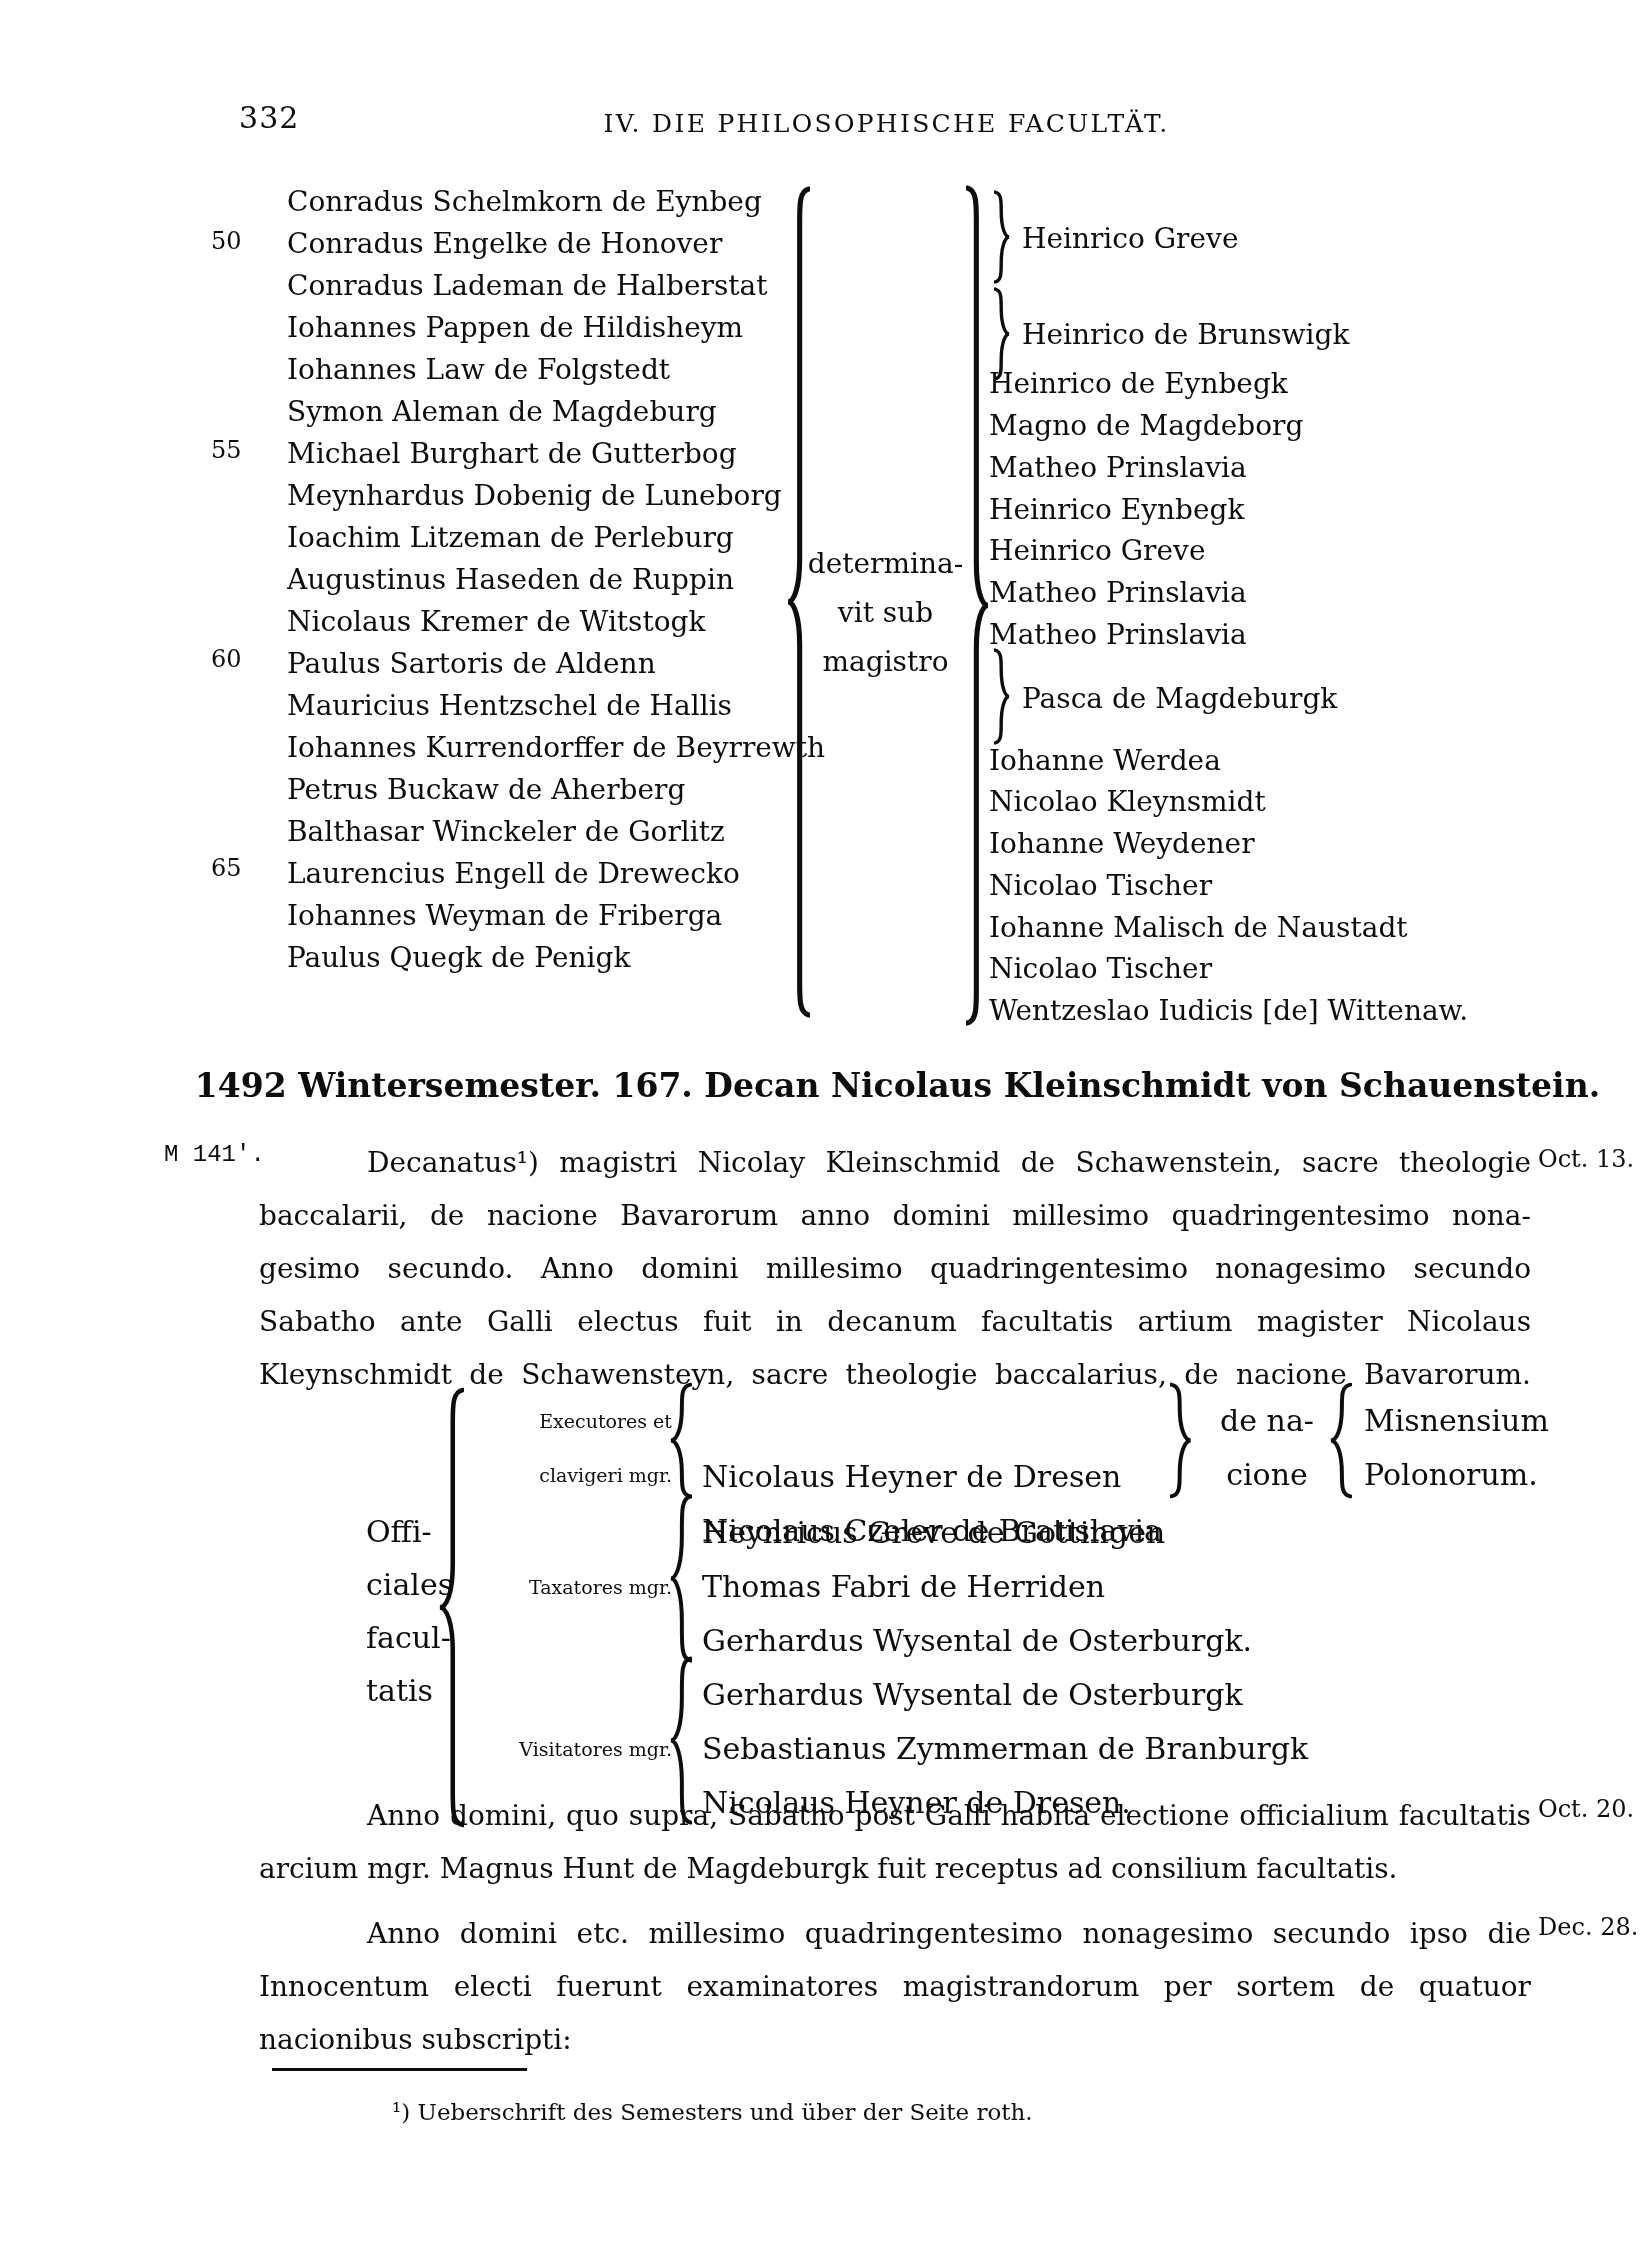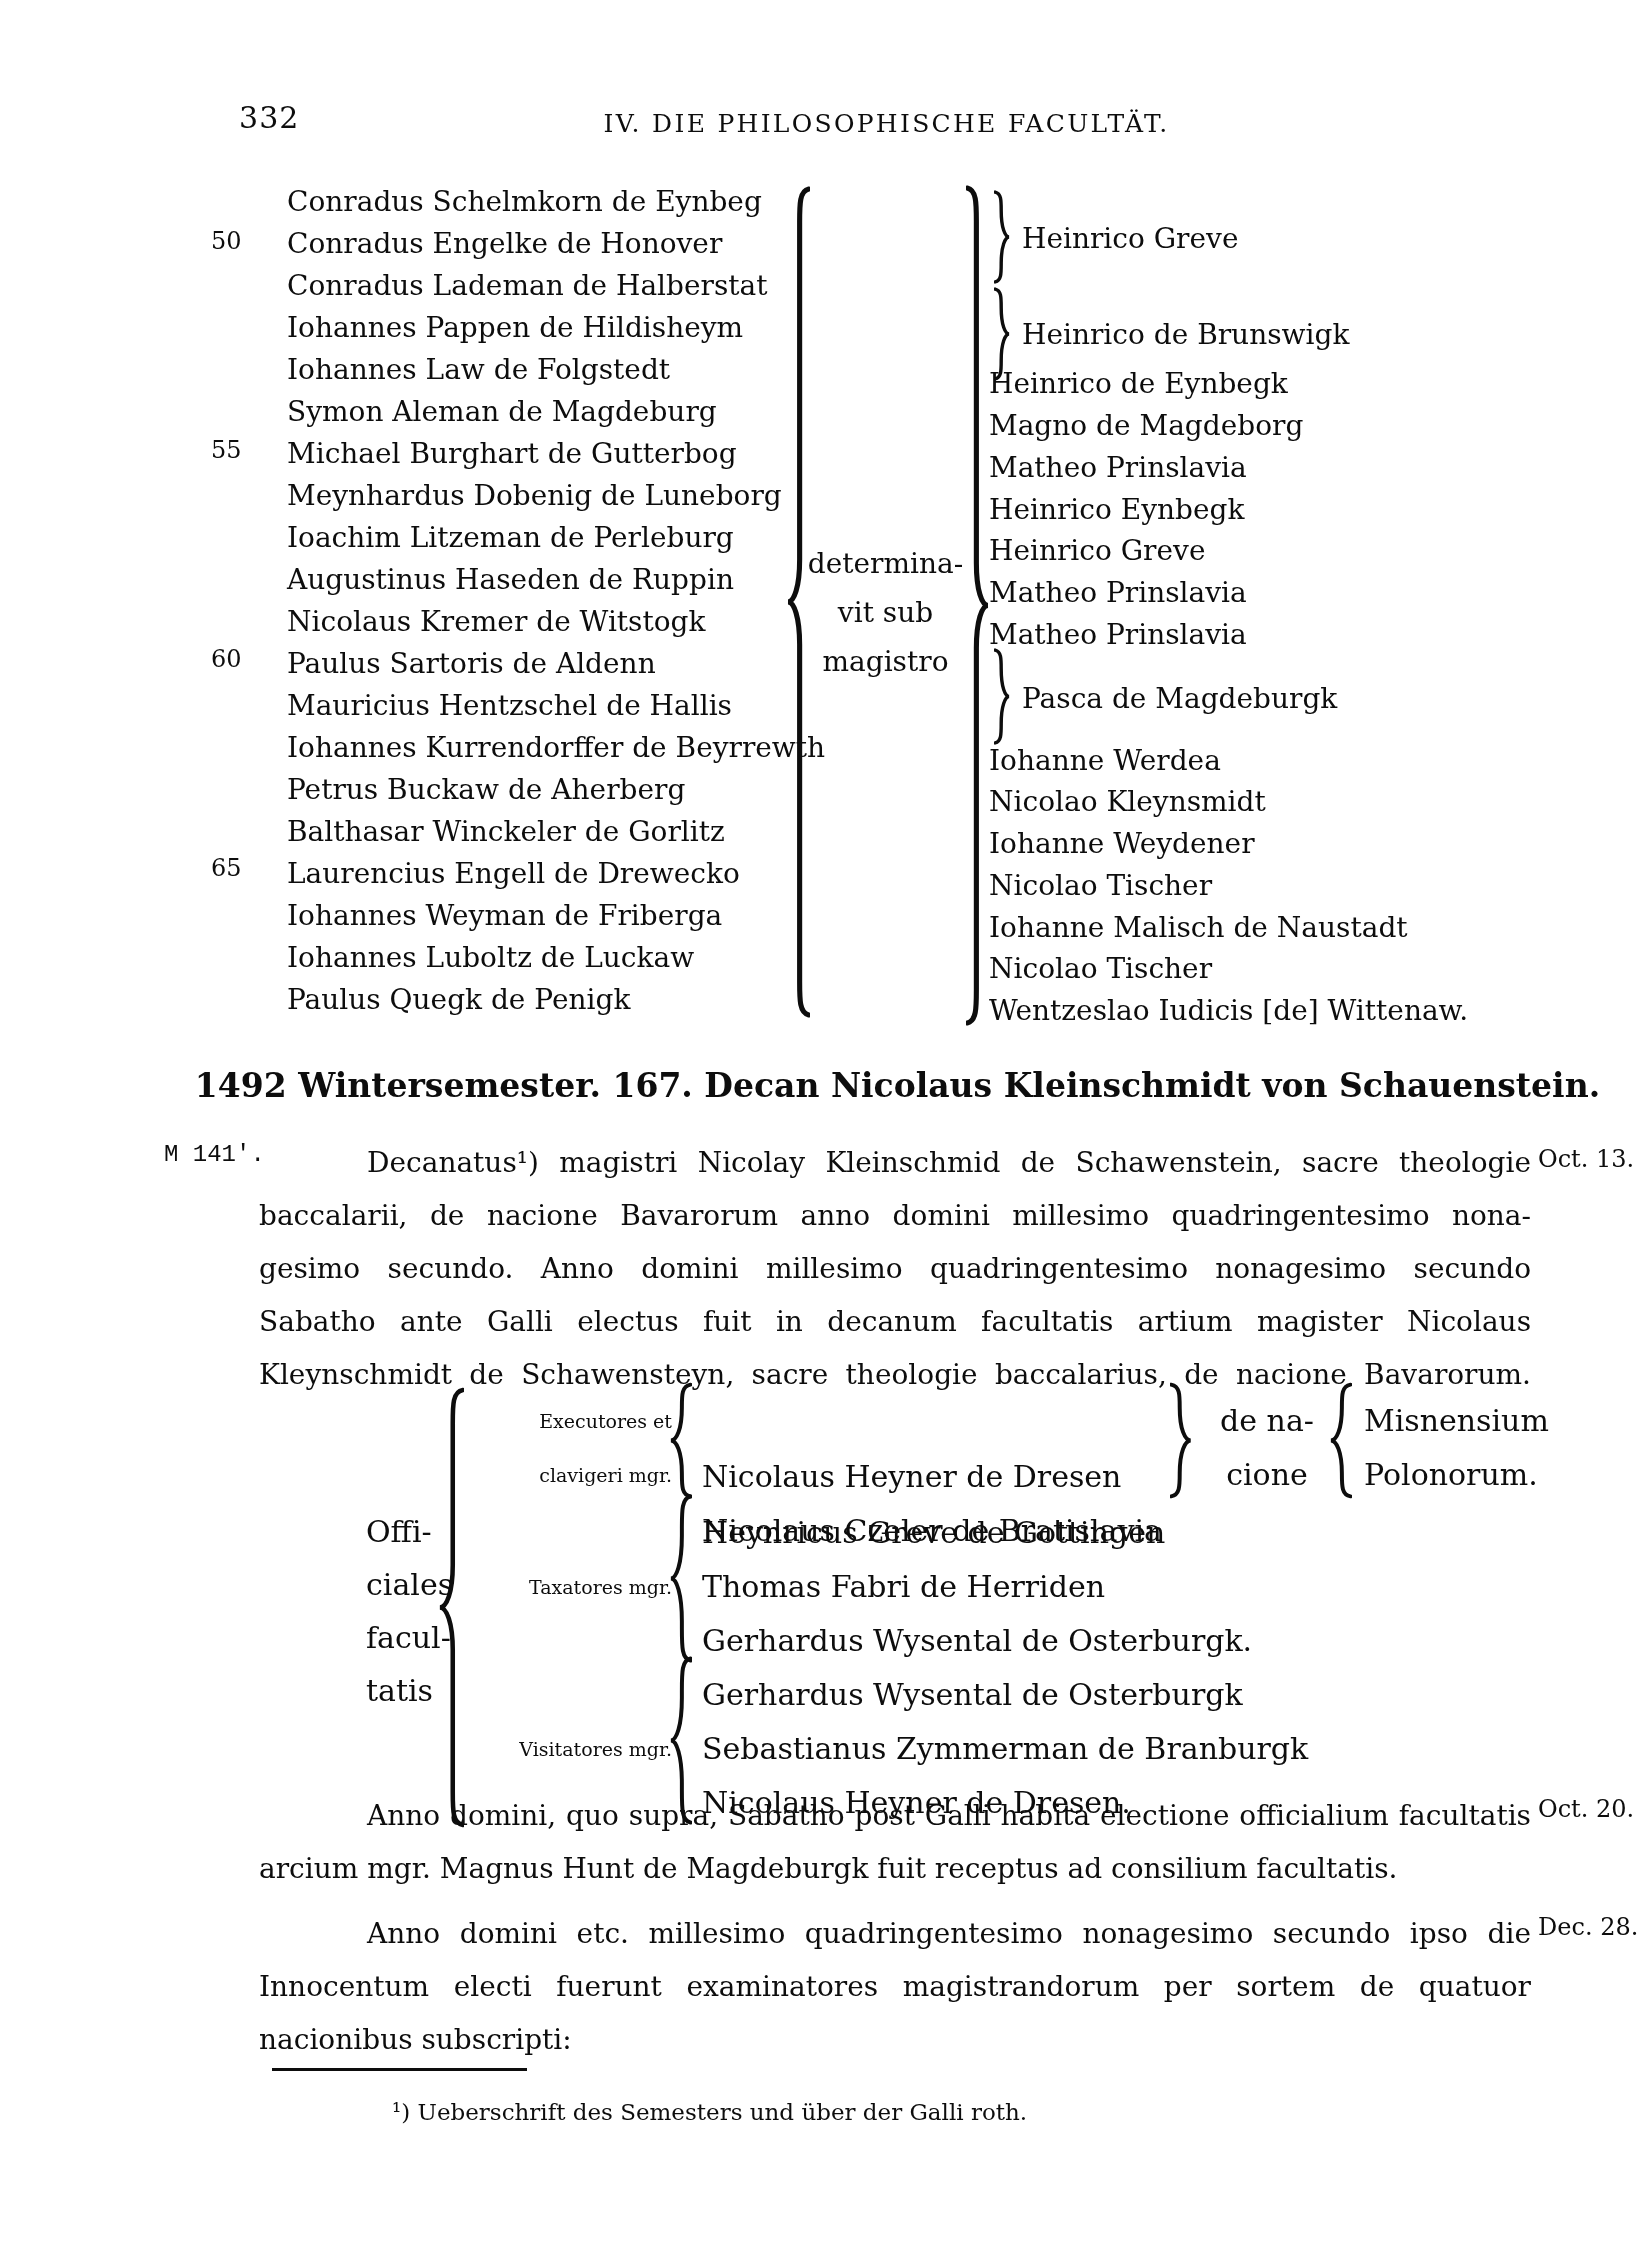--- a/index.html
+++ b/index.html
@@ -64,21 +64,20 @@
     <div>Ioachim Litzeman de Perleburg</div>
     <div>Augustinus Haseden de Ruppin</div>
     <div>Nicolaus Kremer de Witstogk</div>
     <div>Paulus Sartoris de Aldenn</div>
     <div>Mauricius Hentzschel de Hallis</div>
     <div>Iohannes Kurrendorffer de Beyrrewth</div>
     <div>Petrus Buckaw de Aherberg</div>
     <div>Balthasar Winckeler de Gorlitz</div>
     <div>Laurencius Engell de Drewecko</div>
     <div>Iohannes Weyman de Friberga</div>
-    <div>Iohannes Luboltz de Luckaw</div>
     <div>Paulus Quegk de Penigk</div>
   </div>
 
   <div class="brace" style="left:787px; top:186px; width:23px; height:832px;">
       <svg width="23" height="832" viewBox="0 0 40 1464" style="display:block">
         <path d="M 38 5.3999999999999995 C 22 9 22 31 22 64 L 22 657 C 22 705.75 12.100000000000001 732 1.5 732 C 12.100000000000001 732 22 758.25 22 807 L 22 1400 C 22 1433 22 1455 38 1458.6" fill="none" stroke="#0d0d0d" stroke-width="9" stroke-linecap="round"></path>
       </svg>
     </div>
   <div class="abs centerlabel">
     <div>determina-</div>
@@ -212,16 +211,16 @@
     <div class="l last">arcium mgr. Magnus Hunt de Magdeburgk fuit receptus ad consilium facultatis.</div>
   </div>
 
   <div class="abs para" style="top:1907px;">
     <div class="l ind">Anno domini etc. millesimo quadringentesimo nonagesimo secundo ipso die</div>
     <div class="l">Innocentum electi fuerunt examinatores magistrandorum per sortem de quatuor</div>
     <div class="l last">nacionibus subscripti:</div>
   </div>
 
   <div class="abs fnrule"></div>
-  <div class="abs footnote">¹) Ueberschrift des Semesters und über der Galli roth.</div>
+  <div class="abs footnote">¹) Ueberschrift des Semesters und über der Seite roth.</div>
 
 </div>
 
 
 </body></html>

